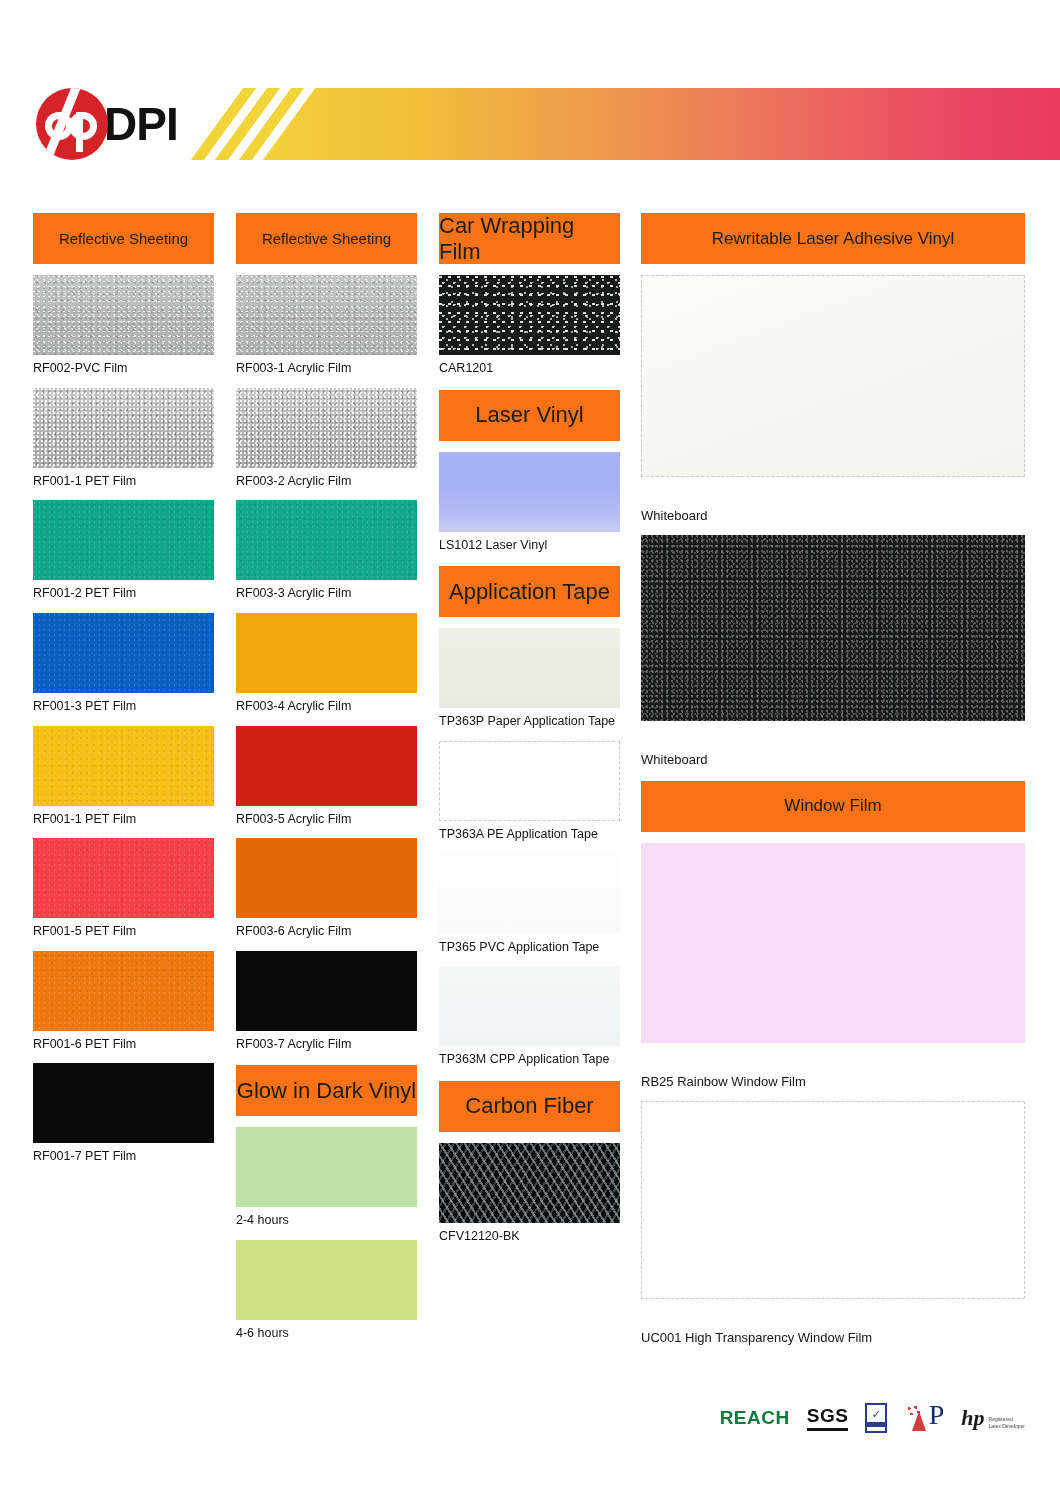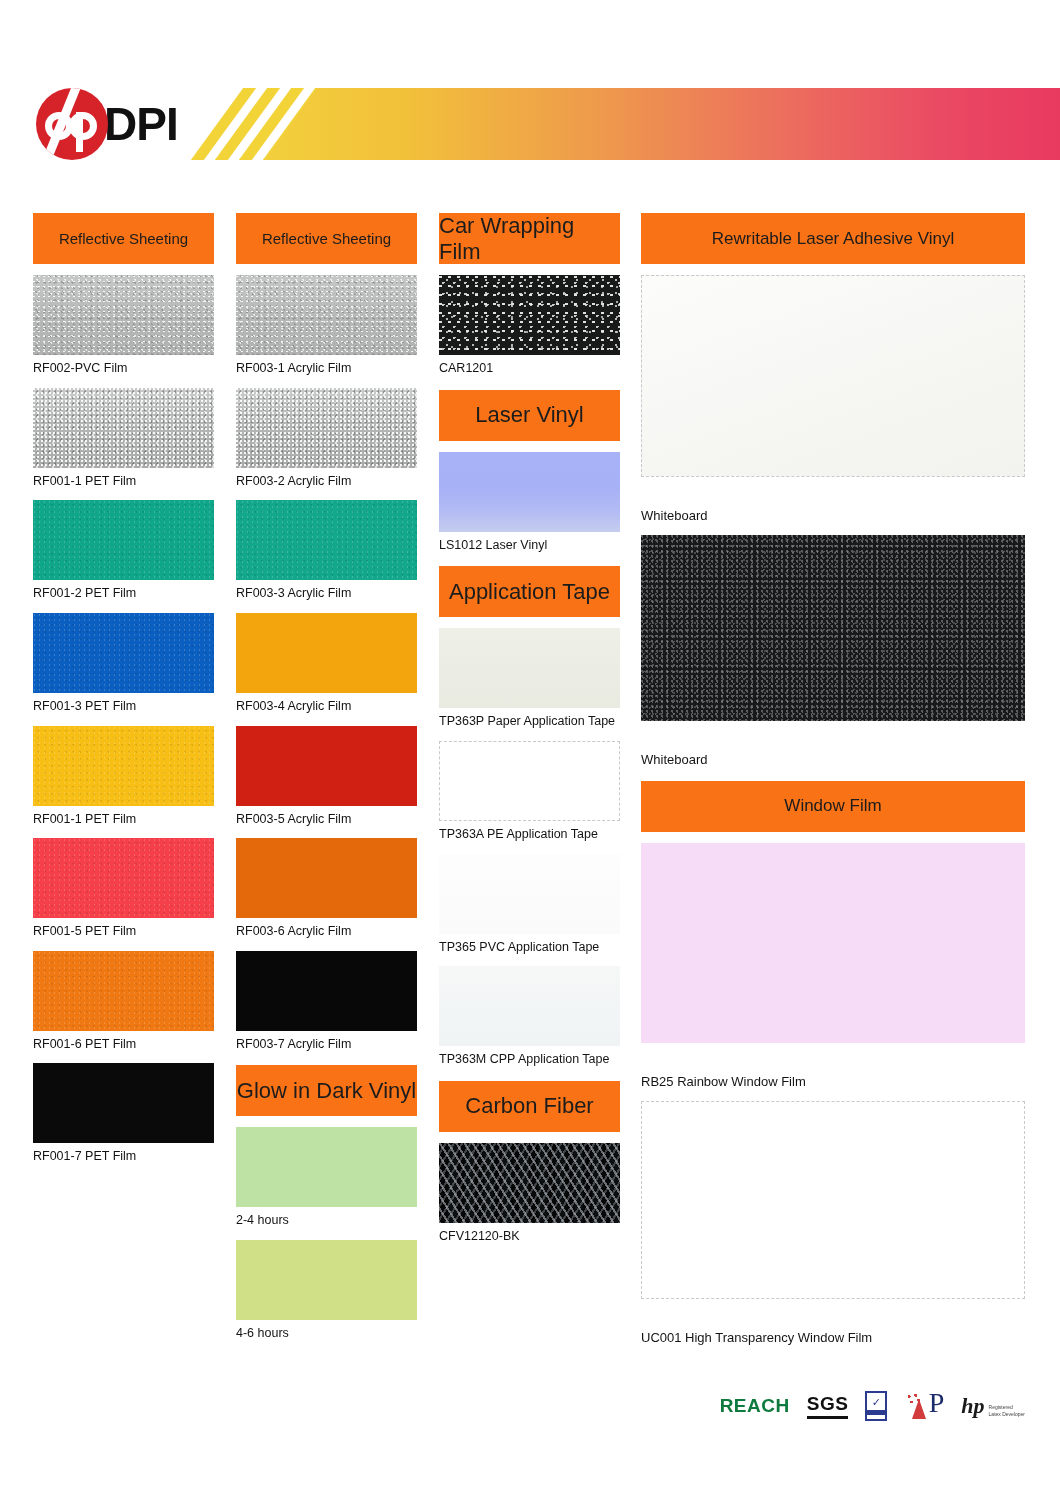--- a/index.html
+++ b/index.html
@@ -93,21 +93,21 @@
     background-size:5px 5px,7px 7px;}
 
   
   .c4-item{margin-top:11px;}
   .c4-sw-white{height:200px;background:linear-gradient(160deg,#fcfcfa 0%,#f6f6f3 55%,#f2f2ef 100%);}
   .c4-sw-chalk{height:186px;}
   .c4-sw-pink{height:200px;background:#f6dcf6;}
   .c4-sw-clear{height:196px;background:#fff;}
 
   .footer{position:absolute;left:0;bottom:62px;width:1060px;height:46px;}
-  .certs{position:absolute;right:35px;top:0;display:flex;align-items:center;gap:17px;}
+  .certs{position:absolute;right:35px;top:12px;display:flex;align-items:center;gap:17px;}
   .reach{font-size:19px;font-weight:bold;color:#0f7a3d;letter-spacing:.5px;}
   .sgs{font-size:19px;font-weight:bold;color:#111;border-bottom:3px solid #111;
     padding-bottom:1px;letter-spacing:.5px;}
   .badge{width:22px;height:30px;border:2px solid #2b3b8f;box-sizing:border-box;
     display:flex;flex-direction:column;align-items:center;justify-content:center;
     background:#fff;}
   .badge .chk{color:#2b3b8f;font-size:11px;line-height:1;}
   .badge .bl{width:100%;height:5px;background:#2b3b8f;margin-top:2px;}
   .plogo{position:relative;width:40px;height:30px;}
   .plogo .pchar{position:absolute;right:0;top:-2px;font-size:28px;color:#1b2b6b;

